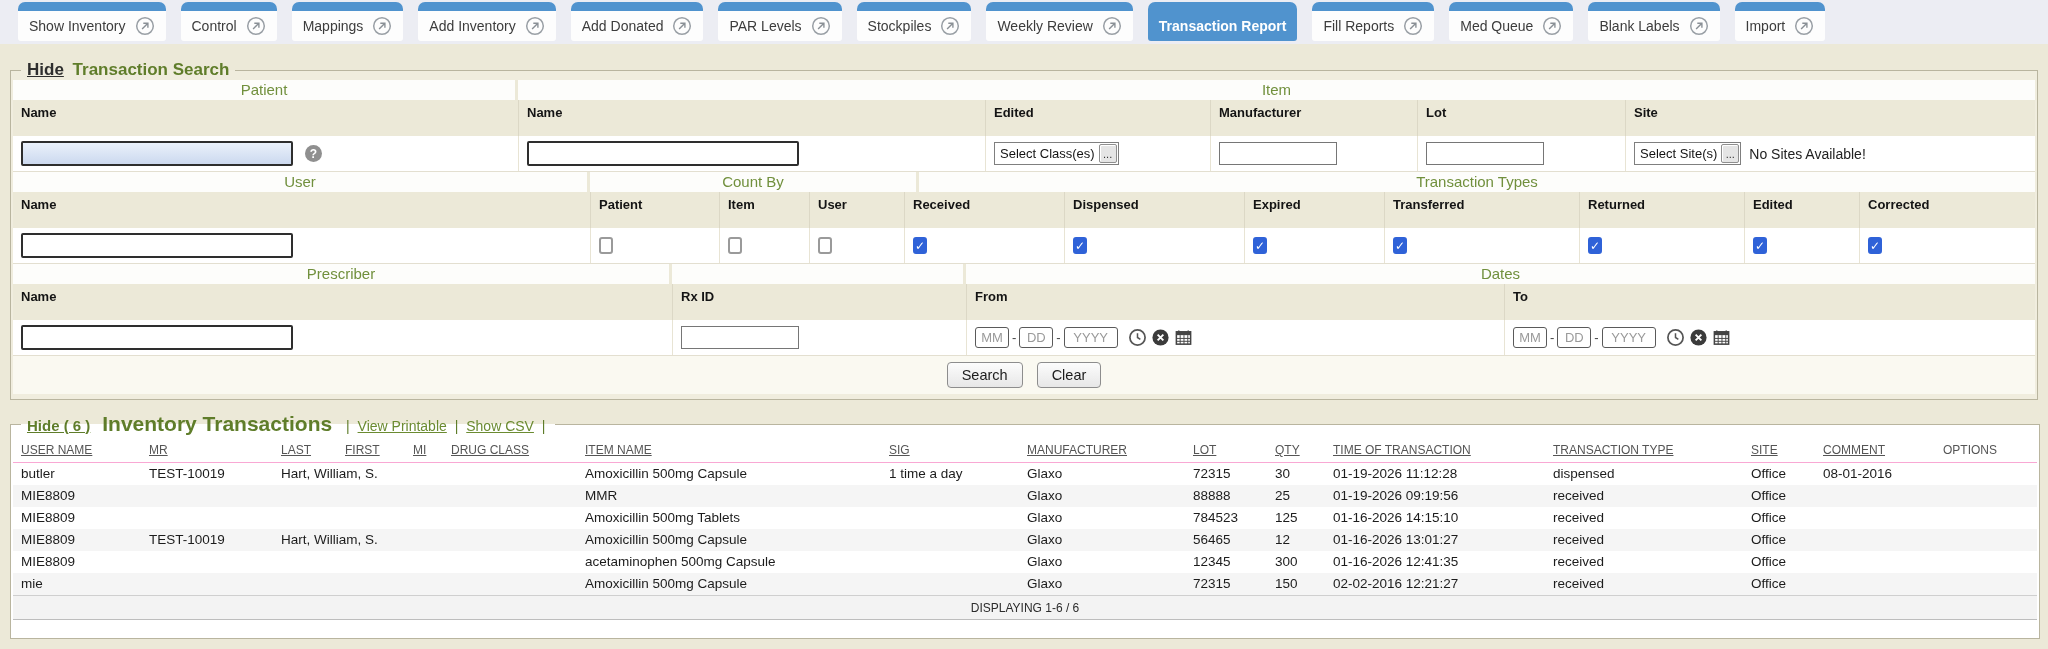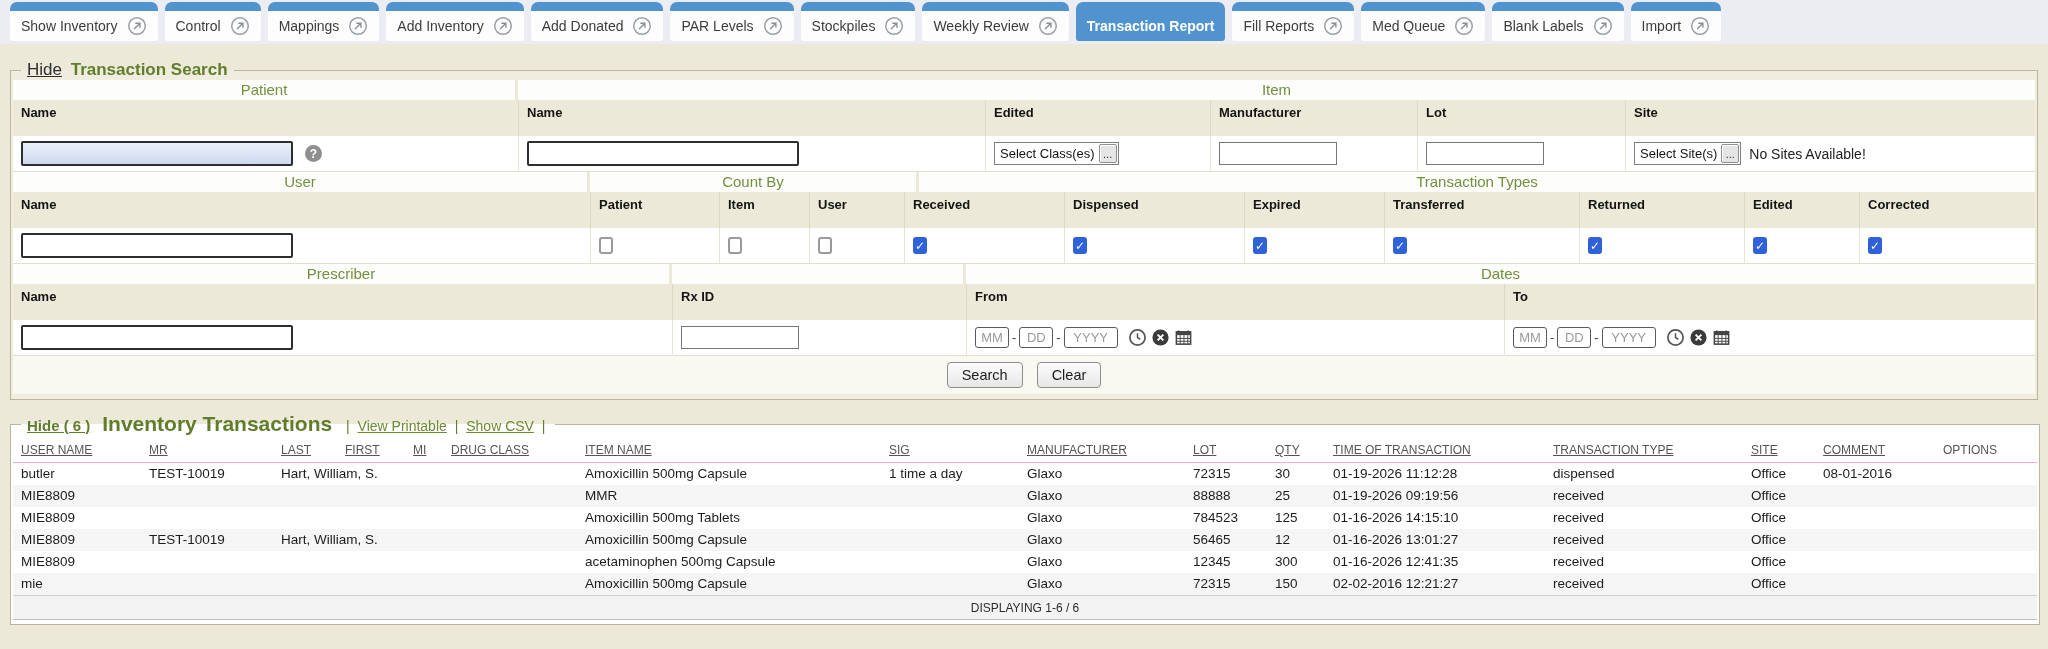--- a/index.html
+++ b/index.html
@@ -8,36 +8,36 @@
     font-family: "Liberation Sans", "DejaVu Sans", sans-serif;
     background: #ece9d8;
     overflow: hidden;
   }
   
   .tabbar {
     height: 44px; background: #ecedf3;
     display: flex; align-items: flex-start; gap: 7px;
     padding: 2px 0 0 10px;
   }
-  .tab { flex: none; border-radius: 7px 7px 3px 3px; overflow: hidden; cursor: pointer; }
+  .tab { flex: none; border-radius: 7px 7px 3px 3px; overflow: hidden; cursor: pointer; margin-left: 8px; }
   .tab-cap { height: 9px; background: #5093ce; }
   .tab-body {
     background: #fdfdfd; height: 30px;
     display: flex; align-items: center; gap: 9px;
     padding: 0 11px; font-size: 14px; color: #3c3c3c; white-space: nowrap;
   }
   .tab.active .tab-cap { background: #5093ce; }
   .tab.active .tab-body { background: #5093ce; color: #fff; font-weight: bold; }
   .pop-icon { width: 20px; height: 20px; display: block; }
 
   
   .content { padding: 16px 10px 0; }
   fieldset { border: 1px solid #b9b59f; padding: 0 2px 5px; background: #f0edde; }
   legend { margin-left: 8px; padding: 0 6px; font-size: 17px; white-space: nowrap; }
-  .hide-link { color: #2e2e2e; font-weight: normal; text-decoration: underline; cursor: pointer; }
+  .hide-link { color: #2e2e2e; font-weight: bold; text-decoration: underline; cursor: pointer; }
   .fs-title { color: #5f7d2a; font-weight: bold; margin-left: 4px; }
 
   .frow { display: flex; width: 100%; }
   .hdr-row { height: 20px; }
   .hdr-cell {
     background: #fdfdfb; color: #71903d; font-size: 15px;
     text-align: center; line-height: 20px; border-right: 3px solid #ece9d8;
     overflow: hidden;
   }
   .hdr-cell:last-child { border-right: none; }
@@ -89,21 +89,21 @@
   .dsep { color: #444; font-size: 13px; }
   .dicon { width: 19px; height: 19px; display: block; cursor: pointer; }
   .dicons { display: flex; align-items: center; gap: 4px; margin-left: 7px; }
 
   .btn-row { display: flex; justify-content: center; align-items: center; gap: 14px; height: 38px; background: #faf9f1; }
   .btn { font-size: 14.5px; padding: 4px 14px; border: 1px solid #8d8d8d; border-radius: 4px;
          background: linear-gradient(#fcfcfc,#e7e7e7); color: #1c1c1c; cursor: pointer;
          font-family: "Liberation Sans", sans-serif; }
 
   
-  .results-fieldset { margin-top: 12px; background: #fff; padding-bottom: 4px; }
+  .results-fieldset { margin-top: 12px; background: #fff; padding-bottom: 18px; }
   .res-legend { font-size: 14px; }
   .hide2 { color: #5f7d2a; font-weight: bold; text-decoration: underline; font-size: 15px; cursor: pointer; }
   .res-title { color: #5f7d2a; font-weight: bold; font-size: 21px; margin: 0 6px 0 8px; }
   .res-sep { color: #5f7d2a; font-size: 14px; margin: 0 4px; }
   .res-link { color: #6b8b31; text-decoration: underline; font-size: 14px; cursor: pointer; }
 
   table.results { width: 100%; border-collapse: collapse; table-layout: fixed; background: #fff; }
   th { font-size: 12px; color: #555; text-align: left; font-weight: normal;
        padding: 7px 0 5px 8px; white-space: nowrap; border-bottom: 1px solid #f9a8d4; }
   th .col-link { color: #555; text-decoration: underline; cursor: pointer; }

